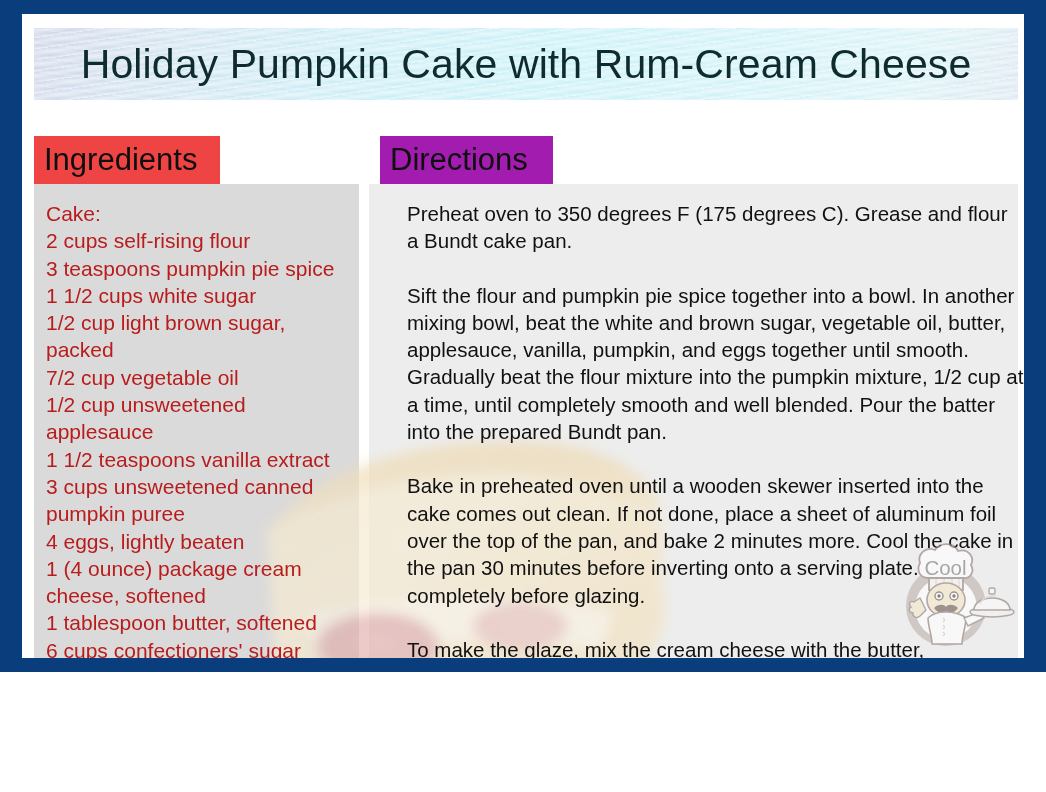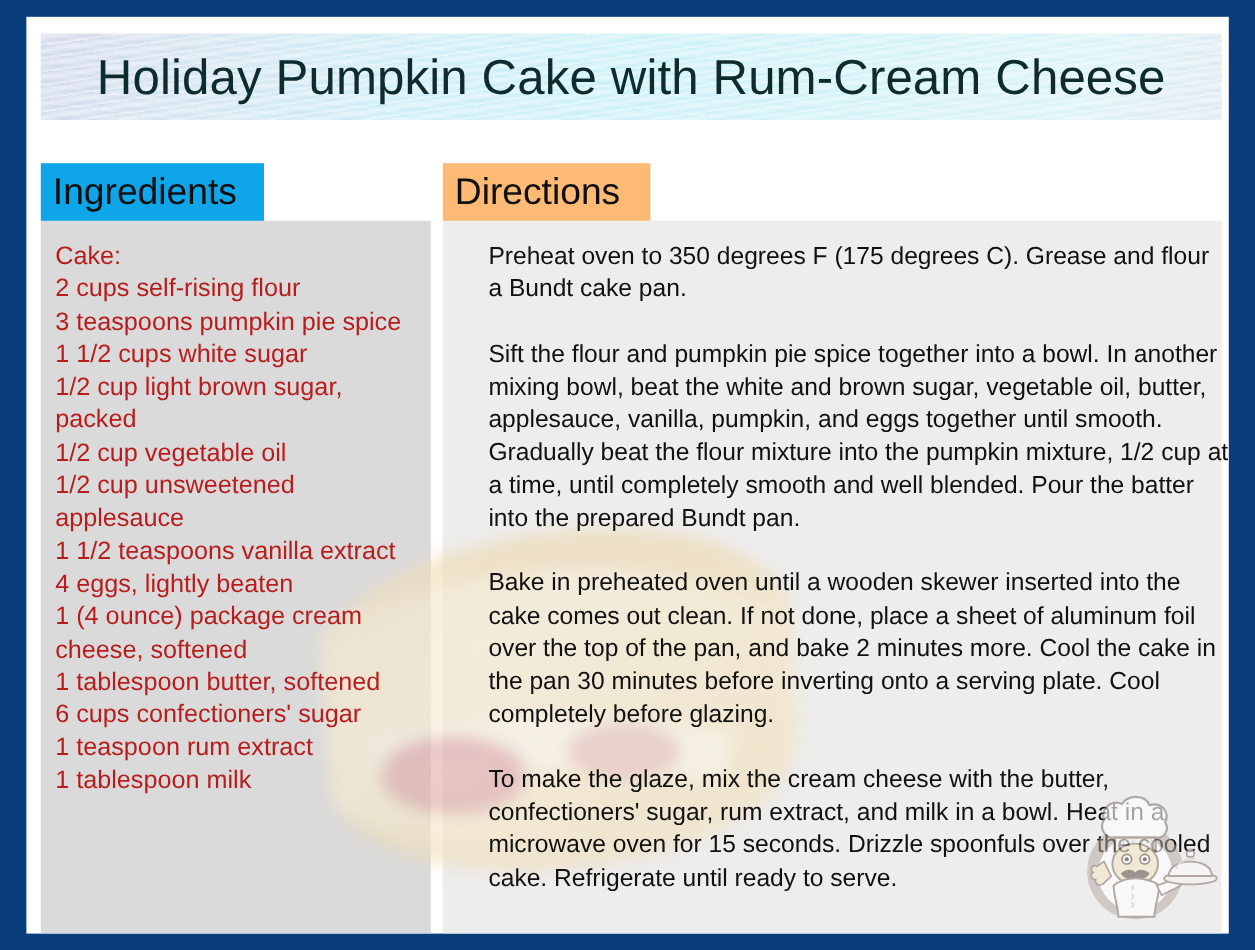--- a/index.html
+++ b/index.html
@@ -8,21 +8,21 @@
     margin: 0; padding: 0;
     width: 1046px; height: 792px;
     overflow: hidden;
     font-family: "Liberation Sans", sans-serif;
   }
 
   
   .card-frame {
     position: relative;
     width: 1046px;
-    height: 792px;
+    height: 672px;
     background: #0a3d7c;
     padding: 14px 22px 14px 22px;
   }
   .card-inner {
     position: relative;
     width: 100%;
     height: 100%;
     background: #ffffff;
     overflow: hidden;
   }
@@ -103,28 +103,28 @@
     padding-left: 10px;
     font-size: 31px;
     color: #0f0f0f;
     font-weight: 400;
   }
   .tab-ingredients {
     left: 12px;
     top: 122px;
     width: 186px;
     height: 48px;
-    background: #0ea5e9;
+    background: #ef4444;
   }
   .tab-directions {
-    left: 347px;
+    left: 358px;
     top: 122px;
     width: 173px;
     height: 48px;
-    background: #fdba74;
+    background: #a21caf;
   }
 
   
   .panel {
     position: absolute;
     z-index: 2;
   }
   .panel-ingredients {
     left: 12px;
     top: 170px;
@@ -261,23 +261,24 @@
     <div class="tab tab-directions">
       <span>Directions</span>
     </div>
 
     <div class="content content-ingredients">
       <div class="ing-line">Cake:</div>
       <div class="ing-line">2 cups self-rising flour</div>
       <div class="ing-line">3 teaspoons pumpkin pie spice</div>
       <div class="ing-line">1 1/2 cups white sugar</div>
       <div class="ing-line">1/2 cup light brown sugar, packed</div>
-      <div class="ing-line">1/2 cup vegetable oil</div>
+      <div class="ing-line">7/2 cup vegetable oil</div>
       <div class="ing-line">1/2 cup unsweetened applesauce</div>
       <div class="ing-line">1 1/2 teaspoons vanilla extract</div>
+      <div class="ing-line">3 cups unsweetened canned pumpkin puree</div>
       <div class="ing-line">4 eggs, lightly beaten</div>
       <div class="ing-line">1 (4 ounce) package cream cheese, softened</div>
       <div class="ing-line">1 tablespoon butter, softened</div>
       <div class="ing-line">6 cups confectioners' sugar</div>
       <div class="ing-line">1 teaspoon rum extract</div>
       <div class="ing-line">1 tablespoon milk</div>
     </div>
 
     <div class="content content-directions">
       <p class="dir-para">Preheat oven to 350 degrees F (175 degrees C). Grease and flour a Bundt cake pan.</p>

